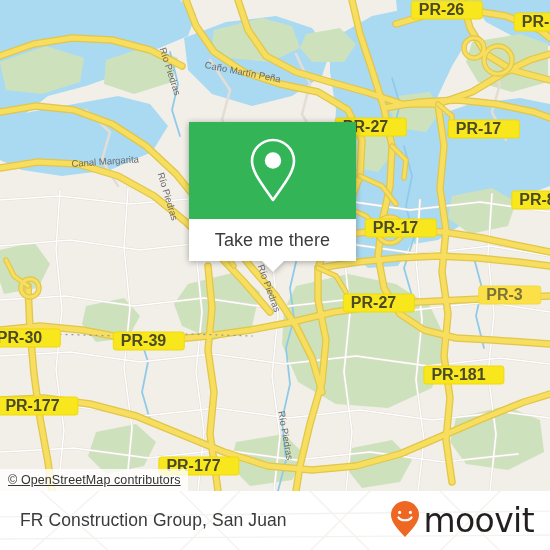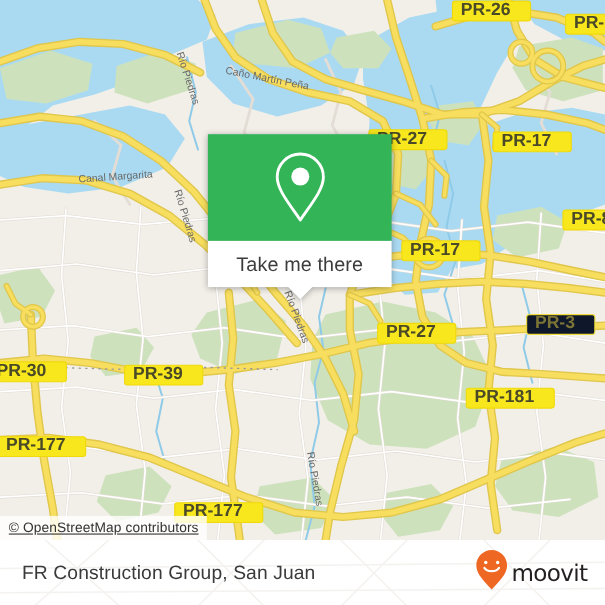--- a/index.html
+++ b/index.html
@@ -34,30 +34,30 @@
                 border-right:11px solid transparent;border-top:11px solid #fff;}
 
   
   #footer{position:absolute;left:0;top:491px;width:550px;height:59px;
           background:#fff;z-index:50;overflow:hidden;}
   #footer-bg{position:absolute;left:0;top:0;width:550px;height:59px;opacity:.5;}
   #footer-title{position:absolute;left:20px;top:0;height:59px;display:flex;
                 align-items:center;font-size:17.5px;color:#3a3a3a;letter-spacing:.1px;}
   #brand{position:absolute;right:16px;top:0;height:59px;display:flex;
          align-items:center;gap:3px;}
-  #brand-word{font-size:21px;color:#231f20;letter-spacing:-.6px;
+  #brand-word{font-size:33px;color:#231f20;letter-spacing:-.6px;
               font-family:"DejaVu Sans",sans-serif;}
 
   
   .shield{position:absolute;z-index:20;transform:translate(-50%,-50%);
           background:#F8E71C;border:1.6px solid #EFD90B;border-radius:3px;
           padding:2px 18px 3px 7px;font-size:16px;font-weight:bold;
           color:#4a4a28;white-space:nowrap;line-height:12px;
           font-family:"Liberation Sans",sans-serif;}
-  .shield.light{background:#0f172a;border-color:#EDDC3C;color:#7c7436;}
+  .shield.light{background:#fde047;border-color:#EDDC3C;color:#7c7436;}
 
   
   .wlabel{position:absolute;z-index:18;font-size:9.5px;color:#6a6a6a;
           white-space:nowrap;transform-origin:0 0;
           font-family:"Liberation Sans",sans-serif;}
 </style>
 </head>
 <body>
 
 <div id="app">
@@ -252,21 +252,21 @@
 
     <div id="shields">
         <div class="shield" style="left: 447px; top: 10px;">PR-26</div>
         <div class="shield" style="left: 541px; top: 22px;">PR-</div>
         <div class="shield" style="left: 371px; top: 127px;">PR-27</div>
         <div class="shield" style="left: 484px; top: 129px;">PR-17</div>
         <div class="shield" style="left: 401px; top: 228px;">PR-17</div>
         <div class="shield" style="left: 543px; top: 200px;">PR-8</div>
         <div class="shield" style="left: 379px; top: 303px;">PR-27</div>
         <div class="shield light" style="left: 510px; top: 295px;">PR-3</div>
-        <div class="shield" style="left: 464px; top: 362px;">PR-181</div>
+        <div class="shield" style="left: 464px; top: 375px;">PR-181</div>
         <div class="shield" style="left: 25px; top: 338px;">PR-30</div>
         <div class="shield" style="left: 149px; top: 341px;">PR-39</div>
         <div class="shield" style="left: 38px; top: 406px;">PR-177</div>
         <div class="shield" style="left: 199px; top: 466px;">PR-177</div>
       </div>
     <div id="wlabels">
         <div class="wlabel" style="left: 206px; top: 59px; transform: rotate(11deg);">Caño Martín Peña</div>
         <div class="wlabel" style="left: 168px; top: 46px; transform: rotate(72deg);">Río Piedras</div>
         <div class="wlabel" style="left: 71px; top: 158px; transform: rotate(-4deg);">Canal Margarita</div>
         <div class="wlabel" style="left: 166px; top: 171px; transform: rotate(73deg);">Río Piedras</div>

